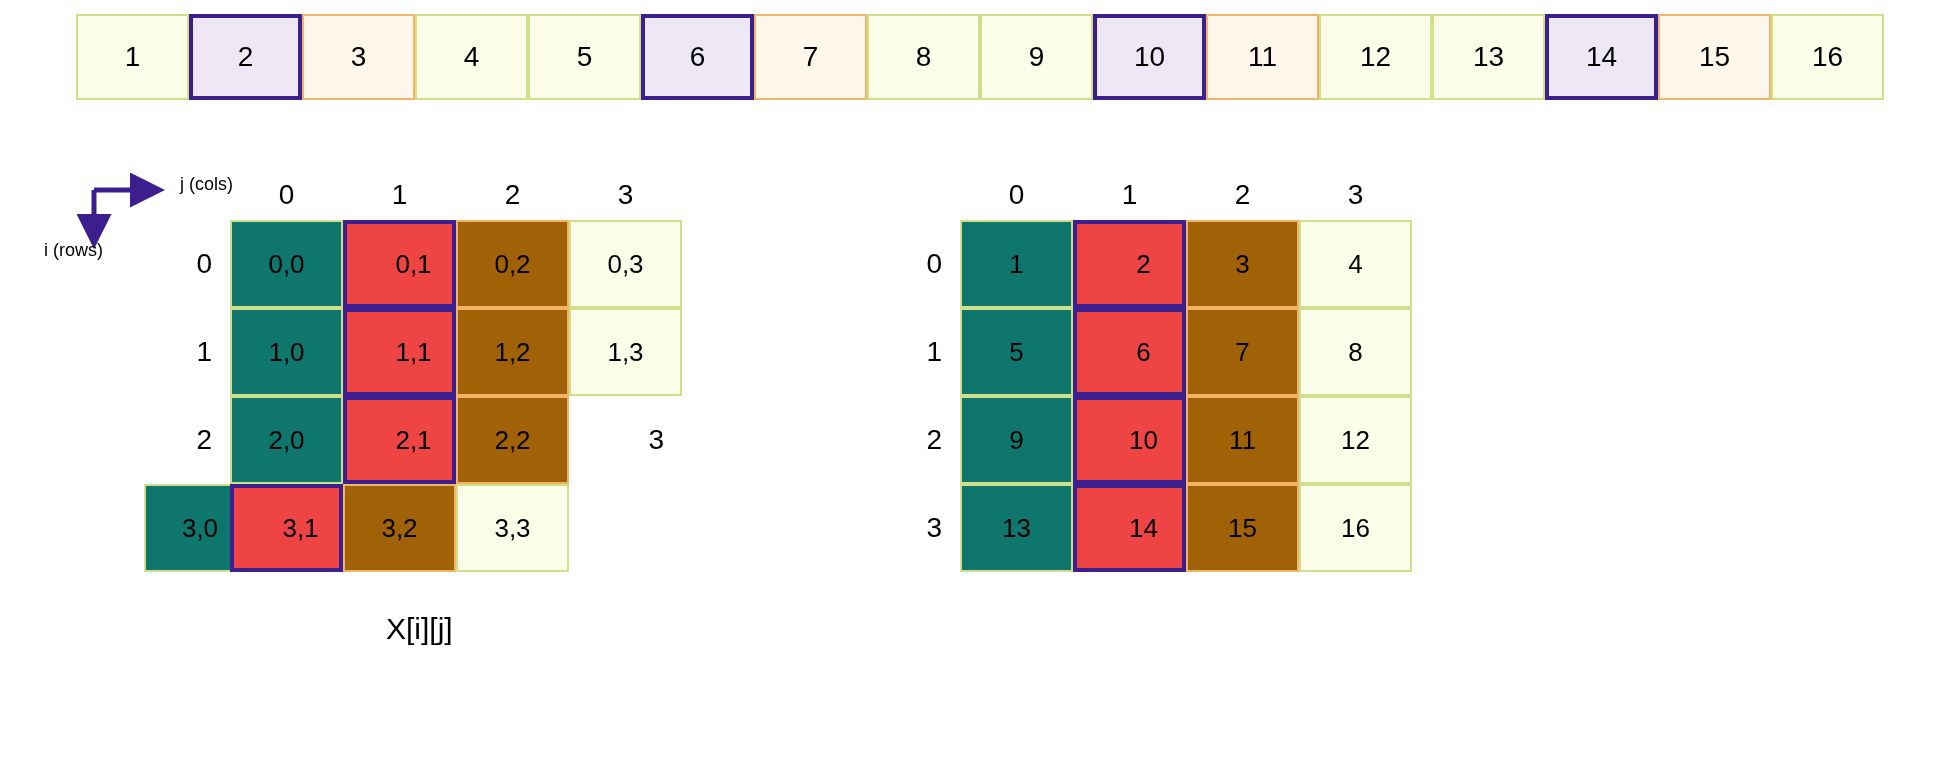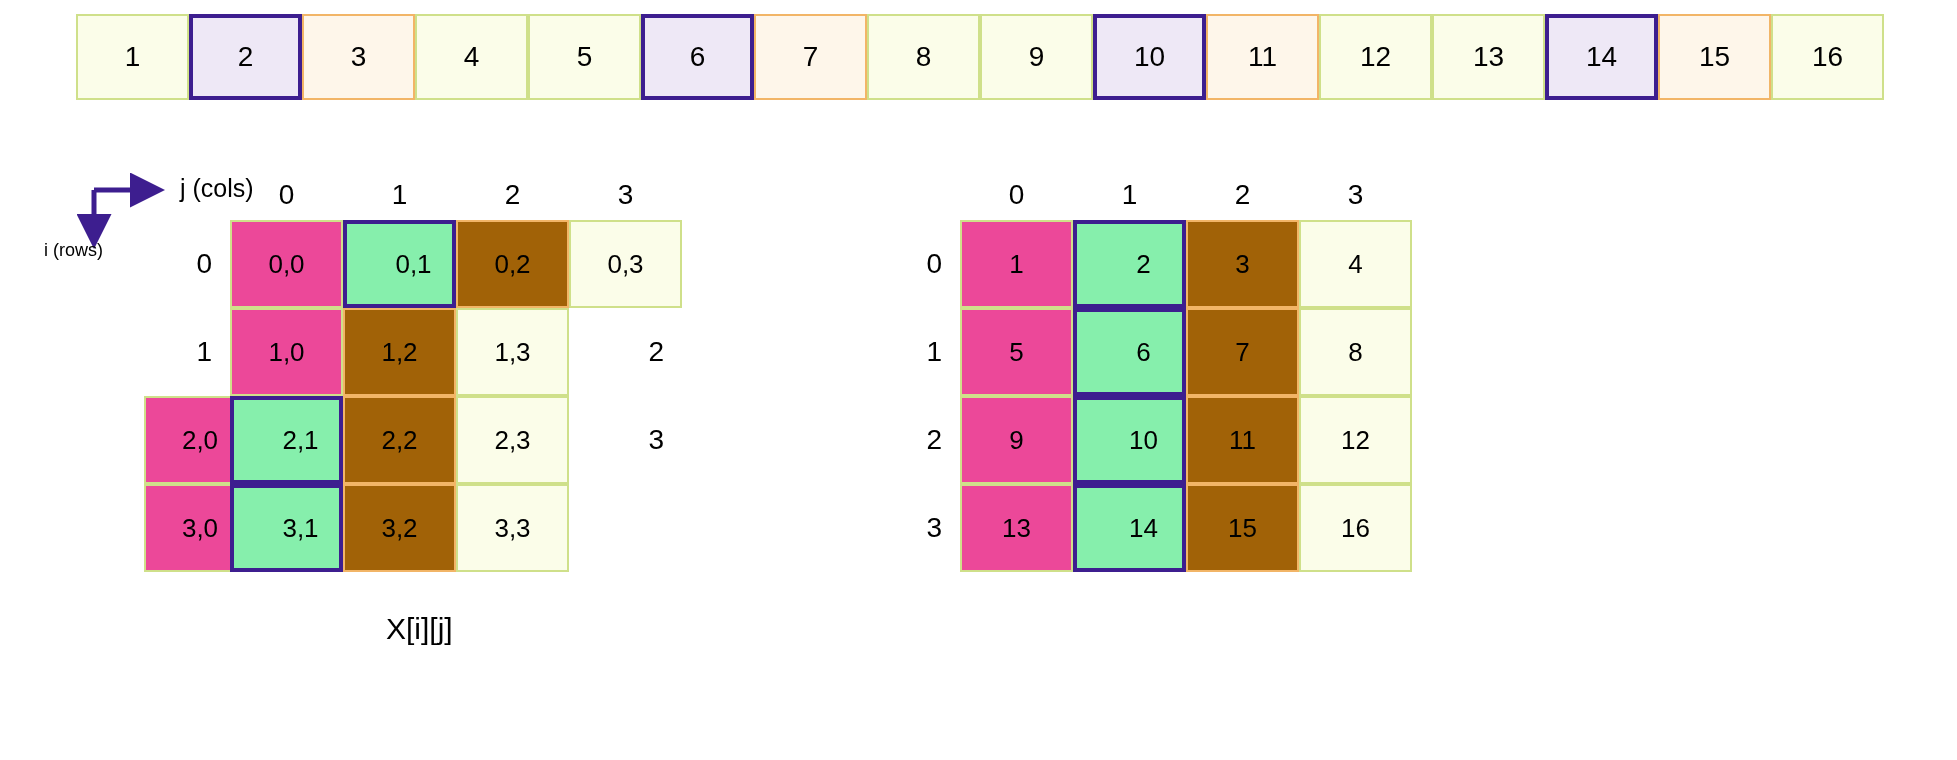--- a/index.html
+++ b/index.html
@@ -34,21 +34,21 @@
   .c-purple { background:#eee8f6; border:4px solid #3d1e8f; }
   .c-orange { background:#fef6ea; border:2px solid #f2b567; }
 
   
   .axis {
     position: absolute;
     left: 76px;
     top: 172px;
   }
   .axis svg { width: 90px; height: 80px; }
-  .axis-lbl-j { position:absolute; left:180px; top:174px; font-size:25px; }
+  .axis-lbl-j { position:absolute; left:180px; top:174px; font-size:18px; }
   .axis-lbl-i { position:absolute; left:44px;  top:240px; font-size:18px; }
 
   .matrix-wrap {
     position: absolute;
     display: grid;
     grid-template-columns: 60px repeat(4, 113px);
     grid-template-rows: 50px repeat(4, 88px);
     align-items: center;
     justify-items: center;
   }
@@ -60,22 +60,22 @@
 
   .mcell {
     box-sizing: border-box;
     width: 113px;
     height: 88px;
     display:flex;
     align-items:center;
     justify-content:center;
     font-size:26px;
   }
-  .col0 { background:#ec4899; border:2px solid #cfe08a; }
-  .col1 { background:#86efac; border:4px solid #3d1e8f;padding-left:28px; }
+  .col0 { background:#0f766e; border:2px solid #cfe08a; }
+  .col1 { background:#ef4444; border:4px solid #3d1e8f;padding-left:28px; }
   .col2 { background:#a16207; border:2px solid #f2b567; }
   .col3 { background:#fbfde9; border:2px solid #cfe08a; }
 
   .caption {
     position:absolute;
     left: 386px;
     top: 612px;
     font-size:30px;
   }
 </style>
@@ -123,27 +123,27 @@
       <div class="hdr">1</div>
       <div class="hdr">2</div>
       <div class="hdr">3</div>
       <div class="rhdr">0</div>
       <div class="mcell col0">0,0</div>
       <div class="mcell col1">0,1</div>
       <div class="mcell col2">0,2</div>
       <div class="mcell col3">0,3</div>
       <div class="rhdr">1</div>
       <div class="mcell col0">1,0</div>
+      <div class="mcell col1">1,1</div>
       <div class="mcell col2">1,2</div>
       <div class="mcell col3">1,3</div>
       <div class="rhdr">2</div>
       <div class="mcell col0">2,0</div>
       <div class="mcell col1">2,1</div>
       <div class="mcell col2">2,2</div>
-      <div class="mcell col3">2,3</div>
       <div class="rhdr">3</div>
       <div class="mcell col0">3,0</div>
       <div class="mcell col1">3,1</div>
       <div class="mcell col2">3,2</div>
       <div class="mcell col3">3,3</div>
     </div>
 
   <div class="matrix-wrap m-right" id="mright">
       <div></div>
       <div class="hdr">0</div>

